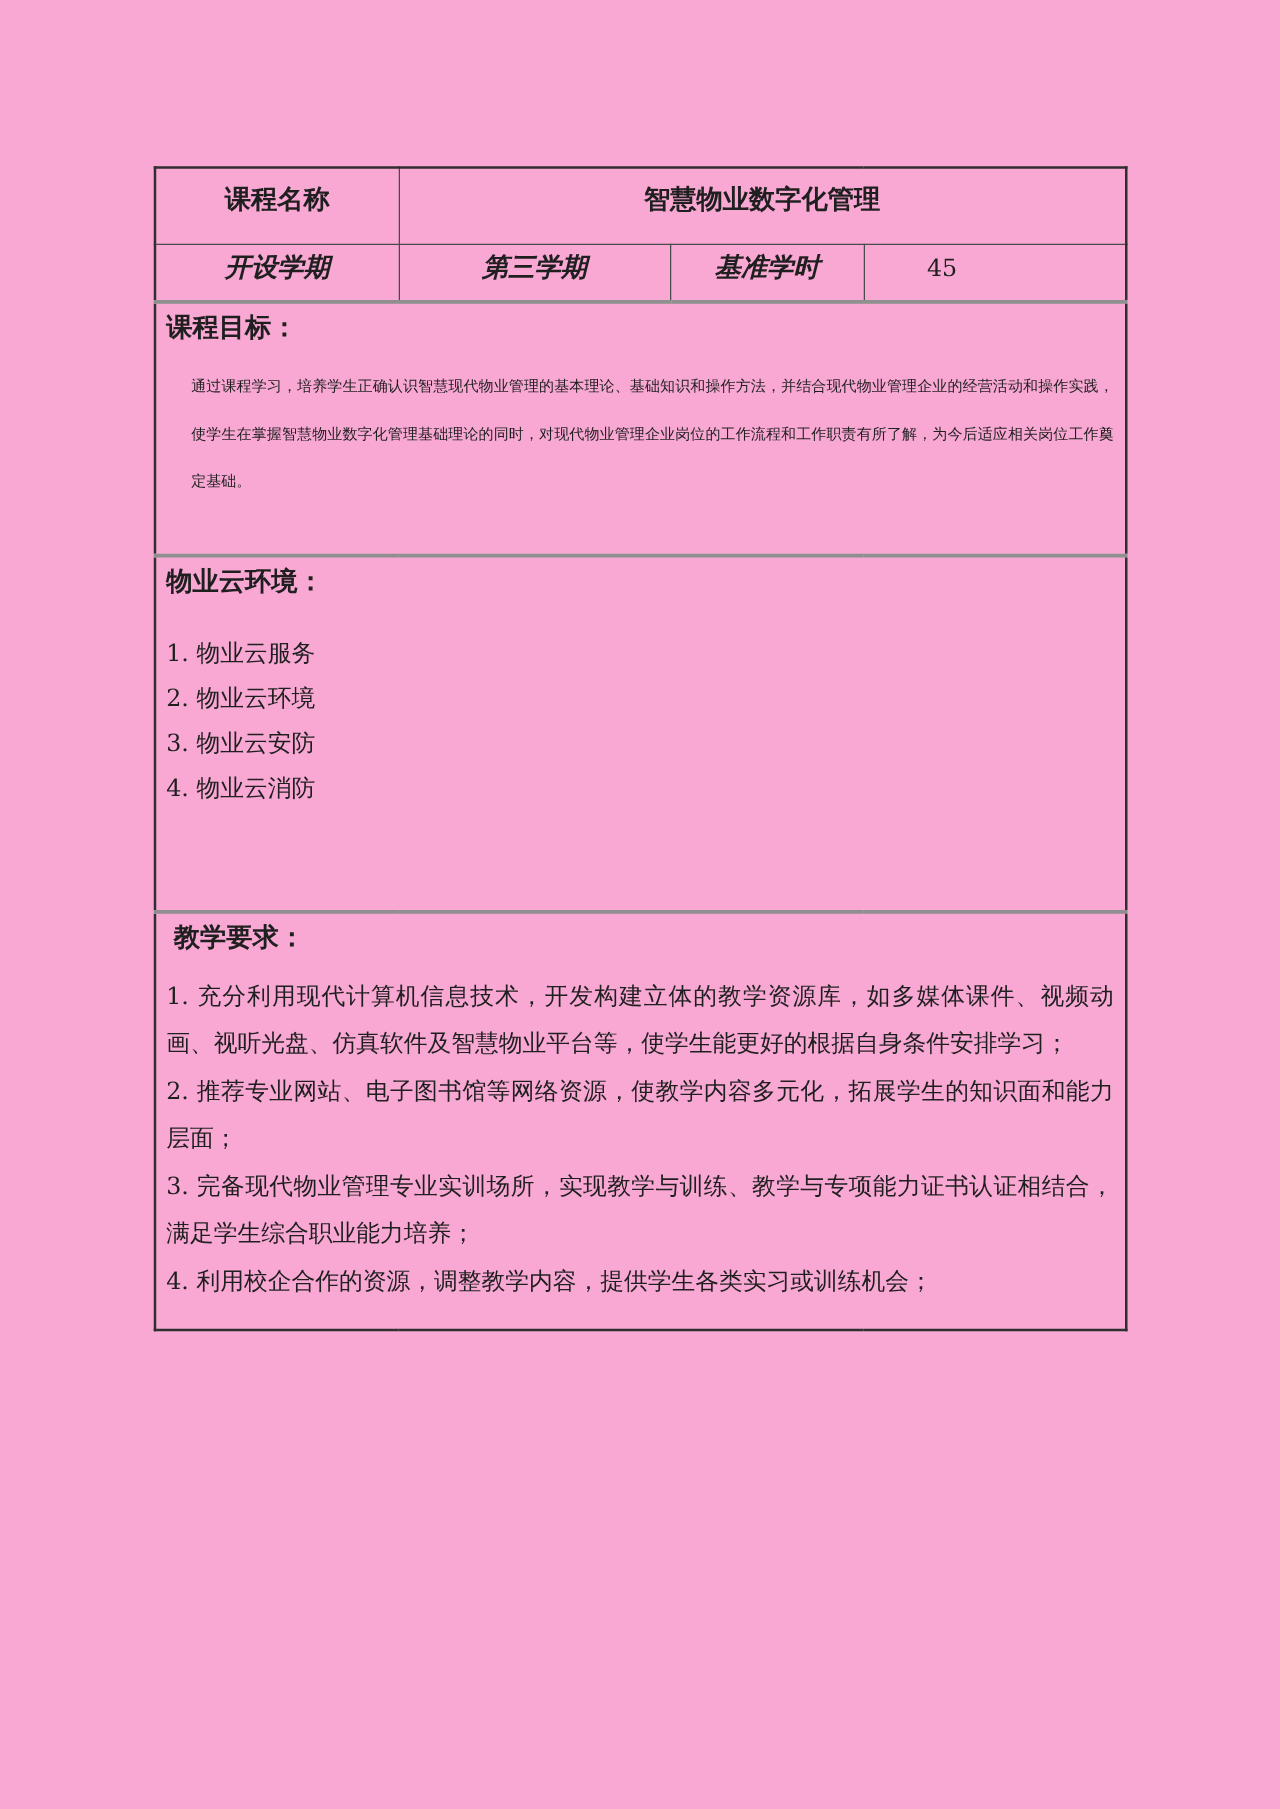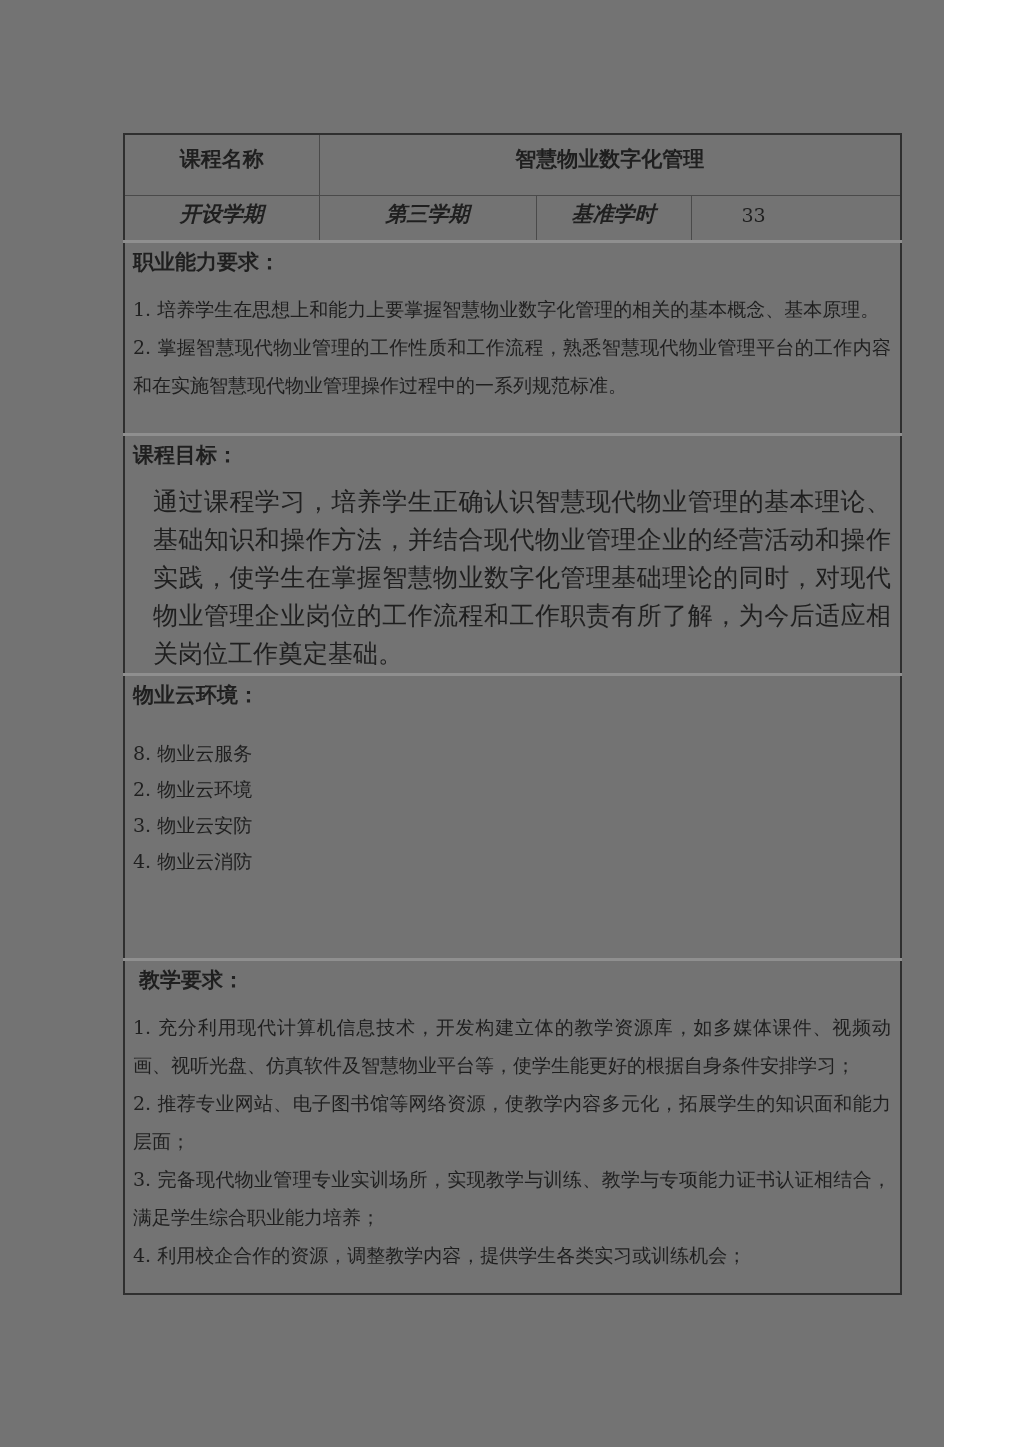--- a/index.html
+++ b/index.html
@@ -2,23 +2,23 @@
 <html><head>
 <meta charset="utf-8">
 <style>
   html, body {
     margin: 0;
     padding: 0;
     background: #ffffff;
   }
   .sheet {
     position: relative;
-    width: 944px;
+    width: 1024px;
     height: 1447px;
-    background: #737373;
+    background: #f9a8d4;
     font-family: "DejaVu Serif", "Liberation Serif", serif;
     color: #1f1f1f;
   }
   table.course {
     position: absolute;
     left: 123px;
     top: 133px;
     width: 777px;
     border-collapse: collapse;
     table-layout: fixed;
@@ -72,21 +72,21 @@
   .item {
     margin: 0;
     font-size: 19px;
     line-height: 38px;
     text-align: justify;
   }
   .sec-e .item { line-height: 36px; text-align: left; }
   .sec-para {
     margin: 12px 0 0 0;
     padding-left: 20px;
-    font-size: 25px;
+    font-size: 12px;
     line-height: 38px;
     text-align: justify;
   }
   .page-num {
     position: absolute;
     top: 1341px;
     left: 0;
     width: 1024px;
     text-align: center;
     font-family: "DejaVu Sans", "Liberation Sans", sans-serif;
@@ -119,46 +119,37 @@
         <td>
           <span class="hd">开设学期</span>
         </td>
         <td>
           <span class="hd">第三学期</span>
         </td>
         <td>
           <span class="hd">基准学时</span>
         </td>
         <td>
-          <span class="val-plain">33</span>
+          <span class="val-plain">45</span>
         </td>
       </tr>
 
-      <tr class="sec sec-c">
-        <td colspan="4">
-          <div class="sec-title">职业能力要求：</div>
-          <div class="sec-body">
-            <p class="item">1. 培养学生在思想上和能力上要掌握智慧物业数字化管理的相关的基本概念、基本原理。</p>
-            <p class="item">2. 掌握智慧现代物业管理的工作性质和工作流程，熟悉智慧现代物业管理平台的工作内容和在实施智慧现代物业管理操作过程中的一系列规范标准。</p>
-          </div>
-        </td>
-      </tr>
 
       <tr class="sec sec-d">
         <td colspan="4">
           <div class="sec-title">课程目标：</div>
           <p class="sec-para">通过课程学习，培养学生正确认识智慧现代物业管理的基本理论、基础知识和操作方法，并结合现代物业管理企业的经营活动和操作实践，使学生在掌握智慧物业数字化管理基础理论的同时，对现代物业管理企业岗位的工作流程和工作职责有所了解，为今后适应相关岗位工作奠定基础。</p>
         </td>
       </tr>
 
       <tr class="sec sec-e">
         <td colspan="4">
           <div class="sec-title">物业云环境：</div>
           <div class="sec-body">
-            <p class="item">8. 物业云服务</p>
+            <p class="item">1. 物业云服务</p>
             <p class="item">2. 物业云环境</p>
             <p class="item">3. 物业云安防</p>
             <p class="item">4. 物业云消防</p>
           </div>
         </td>
       </tr>
 
       <tr class="sec sec-f sec-last">
         <td colspan="4">
           <div class="sec-title">教学要求：</div>

